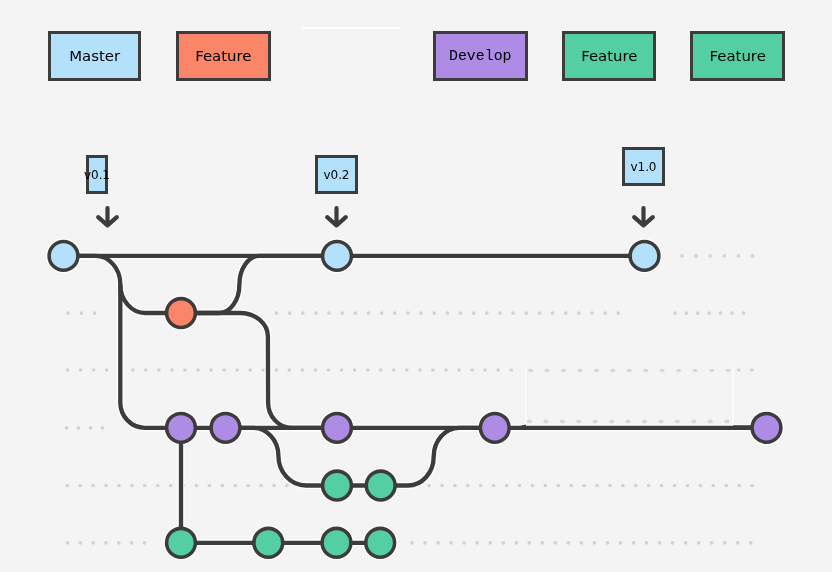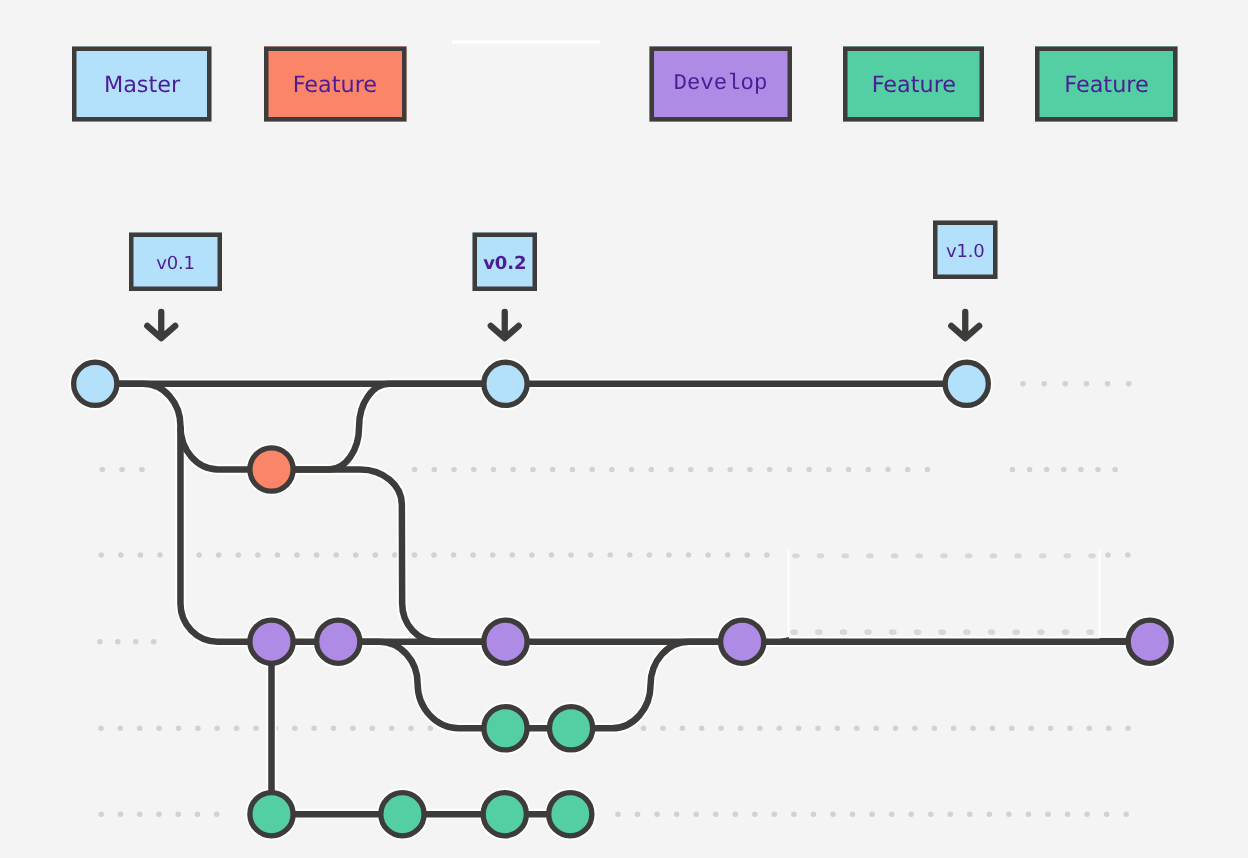--- a/index.html
+++ b/index.html
@@ -3,21 +3,21 @@
 <meta charset="utf-8">
 <title>Git Flow Diagram</title>
 <style>
   html,body{margin:0;padding:0;}
   body{width:832px;height:572px;background:#f4f4f4;overflow:hidden;
        font-family:"DejaVu Sans",sans-serif;}
   .stage{position:relative;width:832px;height:572px;}
   svg{position:absolute;left:0;top:0;}
   .legend-box{position:absolute;box-sizing:border-box;border:3.2px solid #3d3c3a;
               display:flex;align-items:center;justify-content:center;
-              color:#4c1d95;font-size:14.9px;letter-spacing:0;
+              color:#000000;font-size:14.9px;letter-spacing:0;
               -webkit-font-smoothing:antialiased;}
   .legend-box > span{transform:translateZ(0);display:block;}
   .tag-box{font-size:12px;letter-spacing:-.1px;}
 </style>
 </head>
 <body>
 
 <div class="stage">
   <svg id="graph" width="832" height="572">
       <g>
@@ -332,23 +332,23 @@
         <span>Develop</span>
       </div>
       <div class="legend-box" style="left: 562.2px; top: 31.2px; width: 94.2px; height: 49.8px; background: rgb(83, 207, 163);">
         <span>Feature</span>
       </div>
       <div class="legend-box" style="left: 690.3px; top: 31.2px; width: 94.8px; height: 49.8px; background: rgb(83, 207, 163);">
         <span>Feature</span>
       </div>
     </div>
   <div id="tag-layer">
-      <div class="legend-box tag-box" style="left: 86px; top: 155px; width: 62px; height: 39px; background: rgb(179, 225, 252);">
+      <div class="legend-box tag-box" style="left: 86px; top: 155px; width: 22px; height: 39px; background: rgb(179, 225, 252);">
         <span>v0.1</span>
       </div>
-      <div class="legend-box tag-box" style="left: 315px; top: 155px; width: 43px; height: 39px; background: rgb(179, 225, 252); font-weight: bold;">
+      <div class="legend-box tag-box" style="left: 315px; top: 155px; width: 43px; height: 39px; background: rgb(179, 225, 252);">
         <span>v0.2</span>
       </div>
       <div class="legend-box tag-box" style="left: 622px; top: 147px; width: 43px; height: 39px; background: rgb(179, 225, 252);">
         <span>v1.0</span>
       </div>
     </div>
 </div>
 
 </body></html>

